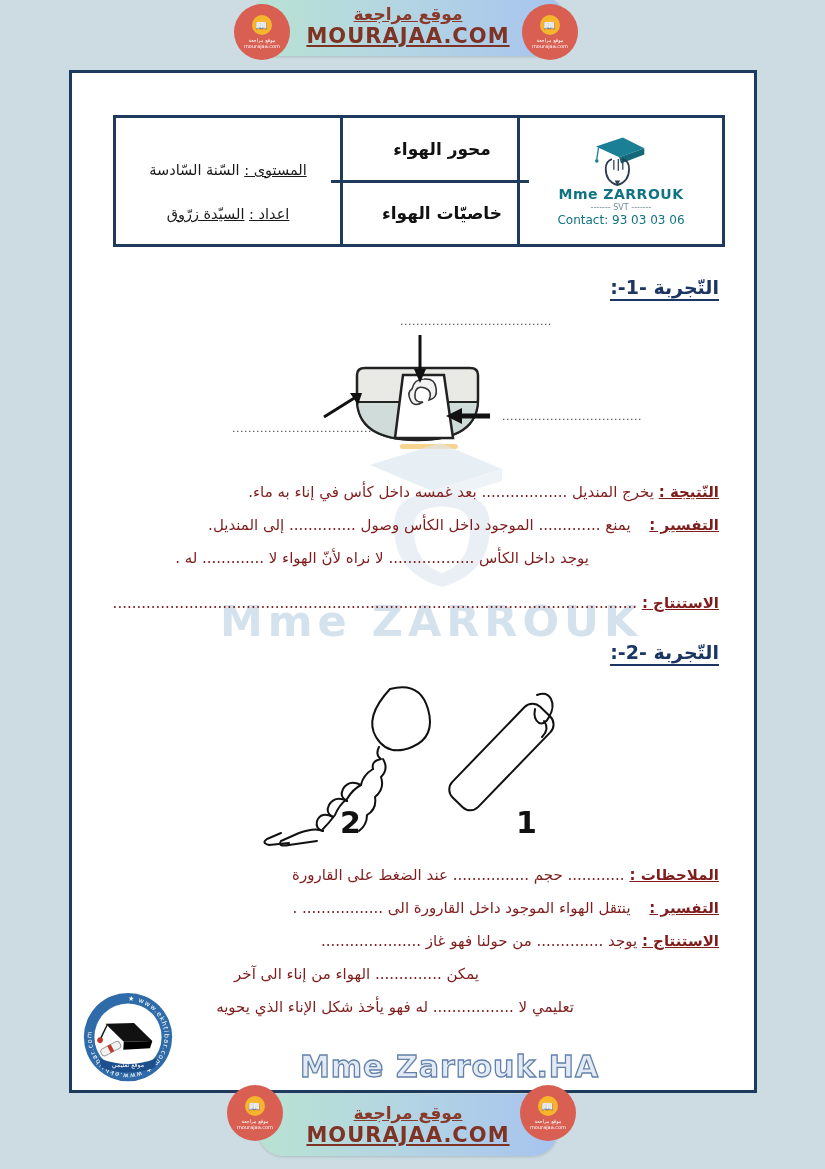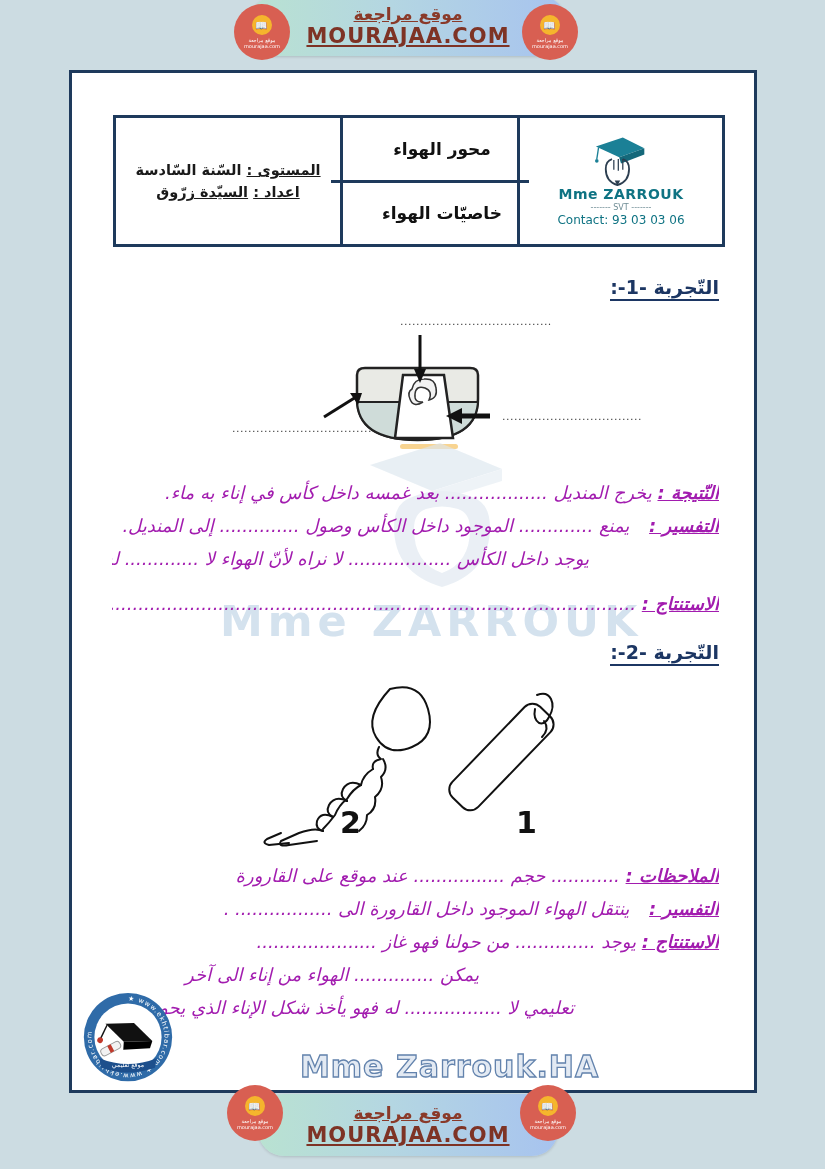--- a/index.html
+++ b/index.html
@@ -31,38 +31,38 @@
     position:absolute;left:69px;top:70px;width:688px;height:1023px;z-index:1;
     background:#ffffff;border:3px solid #1e3a5c;box-sizing:border-box;
   }
   
   .htable{
     position:absolute;left:41px;top:42px;width:612px;height:132px;box-sizing:border-box;
     border:3px solid #1e3a5c;display:grid;grid-template-columns:224px 180px 1fr;direction:ltr;
   }
   .hcell{display:flex;flex-direction:column;align-items:center;justify-content:center;}
   .hcell-left{gap:6px;direction:rtl;}
-  .hcell-left .row{font-size:14.5px;font-weight:bold;color:#1a1a1a;white-space:nowrap;}
+  .hcell-left .row{font-size:14.5px;font-weight:normal;color:#1a1a1a;white-space:nowrap;margin-top:22px;}
   .hcell-left .lbl{text-decoration:underline;}
   .hcell-left .und{text-decoration:underline;}
   .hcell-mid{border-left:3px solid #1e3a5c;border-right:3px solid #1e3a5c;padding:0;}
   .hcell-mid .half{flex:1;width:100%;display:flex;align-items:center;justify-content:center;
     font-size:17px;font-weight:bold;color:#111;direction:rtl;padding-left:24px;}
   .hcell-mid .half:first-child{border-bottom:3px solid #1e3a5c;}
   .hlogo{display:flex;flex-direction:column;align-items:center;justify-content:center;line-height:1.25;}
   .hlogo .nm{font-size:14px;font-weight:bold;color:#0f7383;letter-spacing:.5px;}
   .hlogo .sv{font-size:8px;color:#6f8d95;}
   .hlogo .ct{font-size:12px;color:#0f7383;}
   
   .exp-title{
     position:absolute;direction:rtl;font-size:19px;font-weight:bold;color:#1c3663;
     border-bottom:2.5px solid #1c3663;padding-bottom:1px;white-space:nowrap;
   }
   
-  .tblock{position:absolute;direction:rtl;color:#a21caf;font-size:18px;line-height:33px;font-style:italic;}
+  .tblock{position:absolute;direction:rtl;color:#7f1d1d;font-size:15px;line-height:33px;}
   .tline{white-space:nowrap;overflow:hidden;}
   .tline .lbl{font-weight:bold;text-decoration:underline;}
   .indent130{padding-right:130px;}
   .indent240{padding-right:240px;}
   .indent145{padding-right:145px;}
   .gap-top{margin-top:12px;}
   .lblgap{margin-left:14px;display:inline-block;}
   
   .wm-text{
     position:absolute;left:148px;top:523px;font-size:43px;font-weight:bold;
@@ -204,21 +204,21 @@
       <path d="M305,22 q10,-4 14,4 q4,8 -2,18 q-4,8 -10,6 q-6,-4 -4,-14"></path>
       <path d="M312,48 q6,8 -2,16"></path>
     </g>
     <text x="108" y="160" font-size="30" font-weight="bold" fill="#111">2</text>
     <text x="284" y="160" font-size="30" font-weight="bold" fill="#111">1</text>
   </svg>
 
   <div class="tblock content-z" style="left:40px;right:35px;top:786px;">
     <div class="tline">
       <span class="lbl">الملاحظات :</span>
-      <span>............ حجم ................ عند موقع على القارورة</span>
+      <span>............ حجم ................ عند الضغط على القارورة</span>
     </div>
     <div class="tline">
       <span class="lbl lblgap">التفسير :</span>
       <span>ينتقل الهواء الموجود داخل القارورة الى ................. .</span>
     </div>
     <div class="tline">
       <span class="lbl">الاستنتاج :</span>
       <span>يوجد .............. من حولنا فهو غاز .....................</span>
     </div>
     <div class="tline indent240">

